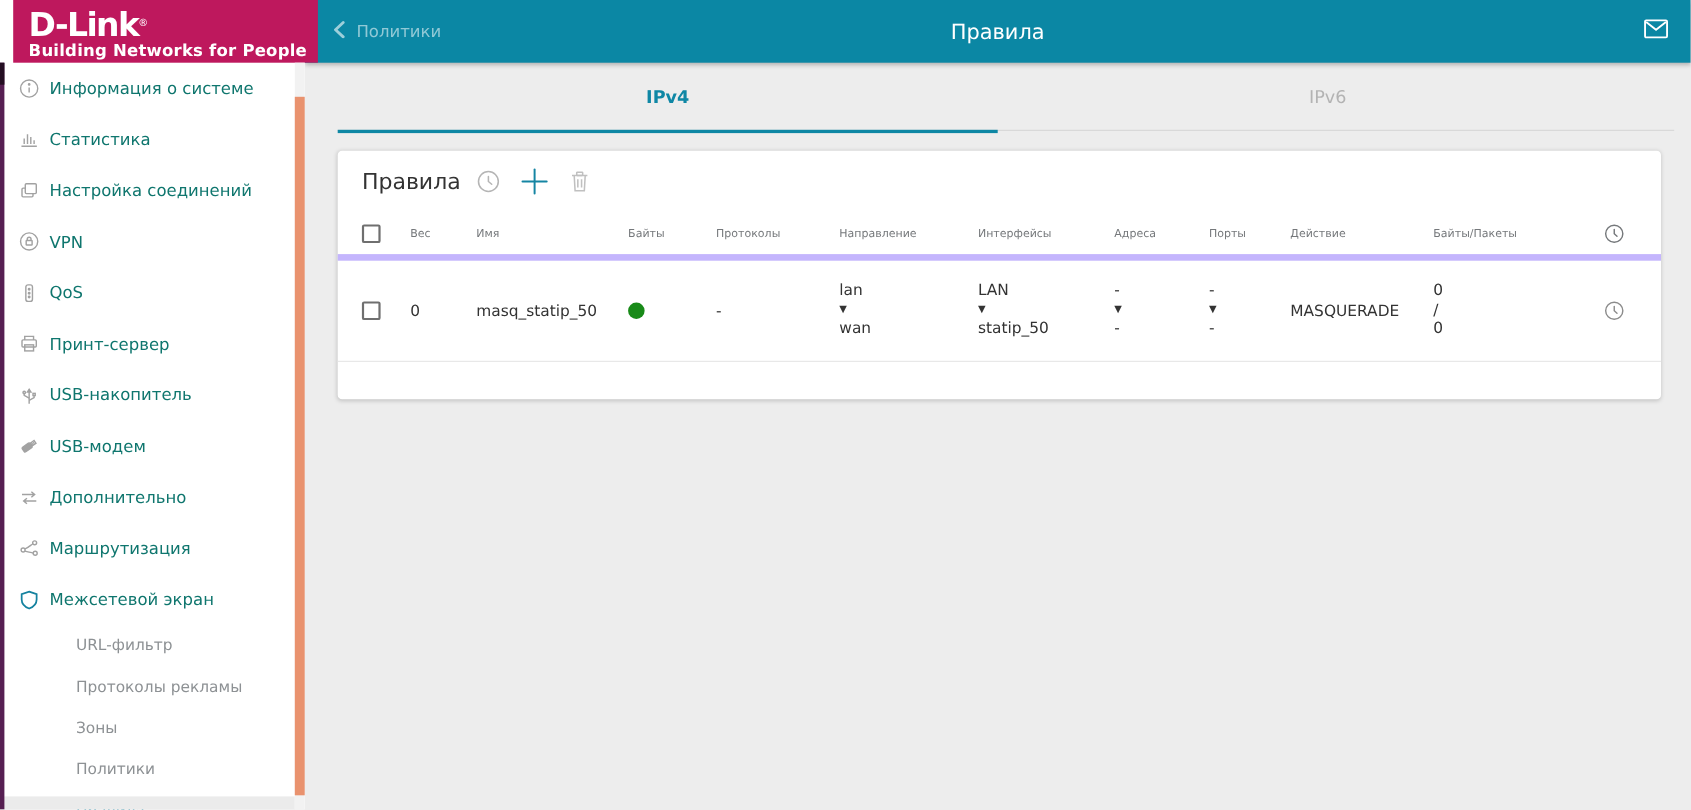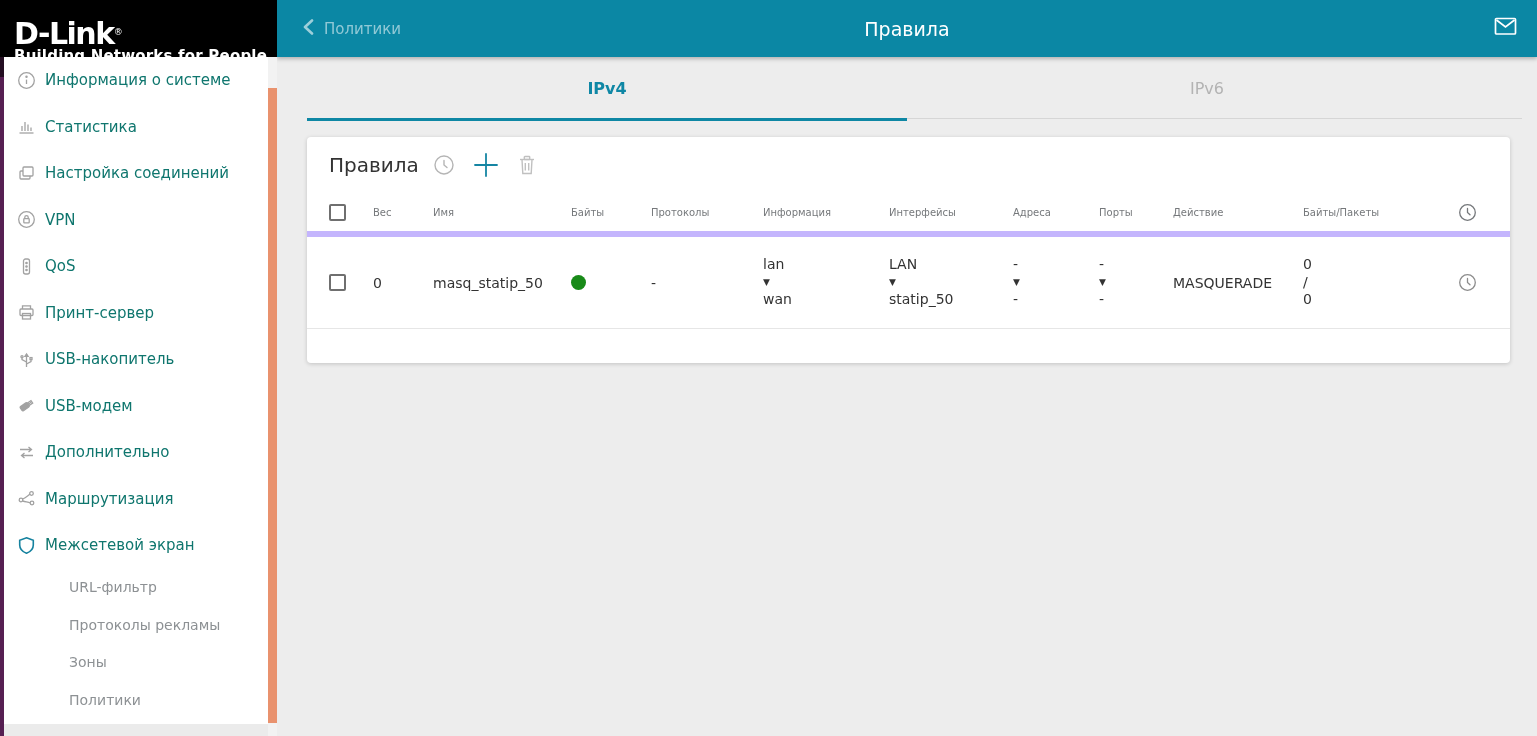--- a/index.html
+++ b/index.html
@@ -3,22 +3,22 @@
 <meta charset="utf-8">
 <style>
   * { margin:0; padding:0; box-sizing:border-box; }
   html,body { width:1537px; height:736px; overflow:hidden;
     font-family:"DejaVu Sans","Liberation Sans",sans-serif; background:#ededed; }
   .app { position:relative; width:1537px; height:736px; }
 
   
   .sidebar { position:absolute; left:0; top:0; width:277px; height:736px;
     background:#ffffff; z-index:5; }
-  .logo-area { position:absolute; left:0; top:0; width:277px; height:57px;
-    background:#000000; color:#fff; padding:19px 0 0 14px; }
+  .logo-area { position:absolute; left:12px; top:0; width:277px; height:57px;
+    background:#be185d; color:#fff; padding:9px 0 0 14px; }
   .logo-main { font-size:30px; font-weight:800; letter-spacing:-1.5px; line-height:30px; font-style:normal; }
   .logo-reg { font-size:9px; vertical-align:top; position:relative; top:-2px; font-weight:400; }
   .logo-tagline { font-size:15px; font-weight:700; letter-spacing:0.2px; margin-top:-2px; }
   .purple-strip { position:absolute; left:0; top:57px; width:4px; height:679px;
     background:#561f52; z-index:9; }
   .purple-thumb { position:absolute; left:0; top:0; width:4px; height:20px; background:#240e22; }
   .v-scrollbar { position:absolute; right:0; top:57px; width:9px; height:679px;
     background:#f2f2f2; z-index:8; }
   .v-thumb { position:absolute; left:0; top:31px; width:9px; height:635px; background:#e9926e; }
   .h-scrollbar { position:absolute; left:0; bottom:0; width:268px; height:12px;
@@ -285,21 +285,21 @@
       </div>
 
       <div class="trow thead">
         <div class="cell">
             <div class="checkbox"></div>
           </div>
         <div class="cell">Вес</div>
         <div class="cell">Имя</div>
         <div class="cell">Байты</div>
         <div class="cell">Протоколы</div>
-        <div class="cell">Информация</div>
+        <div class="cell">Направление</div>
         <div class="cell">Интерфейсы</div>
         <div class="cell">Адреса</div>
         <div class="cell">Порты</div>
         <div class="cell">Действие</div>
         <div class="cell">Байты/Пакеты</div>
         <div class="cell center">
             <span>
               <svg width="19" height="19" viewBox="0 0 19 19" fill="none" stroke="#75787b" stroke-width="1.3" stroke-linecap="round">
                 <circle cx="9.5" cy="9.5" r="7.8"></circle>
                 <path d="M9.5 5.5 V9.5 L12 11.8"></path>

